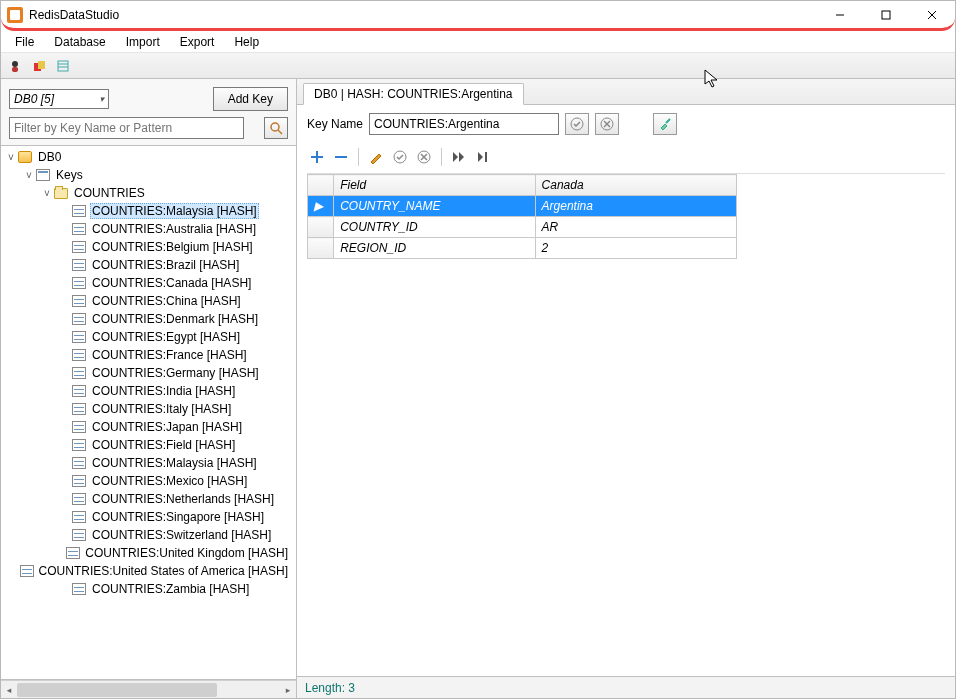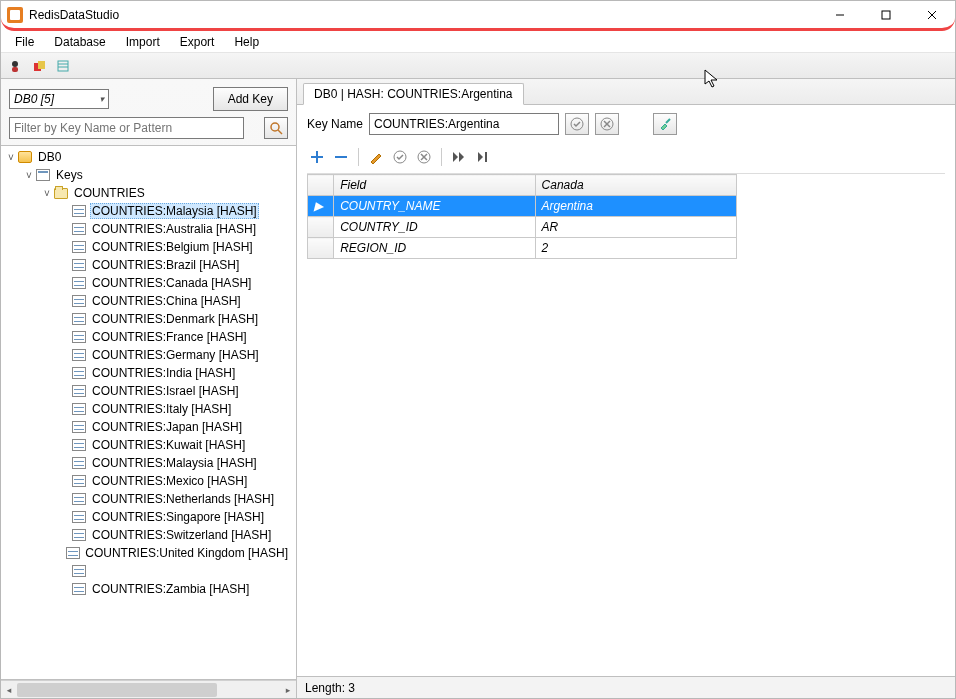--- a/index.html
+++ b/index.html
@@ -84,21 +84,21 @@
 
   .grid-wrap { flex:1 1 auto; overflow:auto; }
   table.grid { border-collapse:collapse; width:430px; table-layout:fixed; }
   table.grid th, table.grid td { border:1px solid #c9c9c9; padding:3px 6px; text-align:left; font-weight:normal; height:19px;font-style:italic; }
   table.grid th { background:linear-gradient(#fbfbfb,#ececec); }
   table.grid th.rowh { width:26px; background:linear-gradient(#fbfbfb,#ececec); }
   table.grid td.rowh { width:26px; background:linear-gradient(#fbfbfb,#ececec); }
   table.grid tr.sel td:not(.rowh) { background:#1e90ff; color:#fff; }
   table.grid td.rowh.sel { background:#1e90ff; color:#fff; }
 
-  .statusbar { height:22px; border-top:1px solid #bfbfbf; background:#f3f3f3; display:flex; align-items:center; padding:0 8px; font-size:12px; color:#000000; }
+  .statusbar { height:22px; border-top:1px solid #bfbfbf; background:#f3f3f3; display:flex; align-items:center; padding:0 8px; font-size:12px; color:#0f766e; }
 
   
   .cursor-arrow { position:absolute; left:703px; top:68px; pointer-events:none; }
 
   
   ::-webkit-scrollbar { width:16px; height:16px; }
   ::-webkit-scrollbar-thumb { background:#cfcfcf; border:3px solid #f0f0f0; border-radius:4px; }
   ::-webkit-scrollbar-track { background:#f0f0f0; }
 </style>
 </head>
@@ -261,20 +261,28 @@
                 <span class="ic-hash"></span>
               </span>
               <span class="lbl">COUNTRIES:Denmark [HASH]</span>
             </div>
             <div class="tree-row">
               <span class="indent" style="width:58px"></span>
               <span class="twisty"></span>
               <span class="t-icon">
                 <span class="ic-hash"></span>
               </span>
+              <span class="lbl">COUNTRIES:Egypt [HASH]</span>
+            </div>
+            <div class="tree-row">
+              <span class="indent" style="width:58px"></span>
+              <span class="twisty"></span>
+              <span class="t-icon">
+                <span class="ic-hash"></span>
+              </span>
               <span class="lbl">COUNTRIES:France [HASH]</span>
             </div>
             <div class="tree-row">
               <span class="indent" style="width:58px"></span>
               <span class="twisty"></span>
               <span class="t-icon">
                 <span class="ic-hash"></span>
               </span>
               <span class="lbl">COUNTRIES:Germany [HASH]</span>
             </div>
@@ -285,45 +293,37 @@
                 <span class="ic-hash"></span>
               </span>
               <span class="lbl">COUNTRIES:India [HASH]</span>
             </div>
             <div class="tree-row">
               <span class="indent" style="width:58px"></span>
               <span class="twisty"></span>
               <span class="t-icon">
                 <span class="ic-hash"></span>
               </span>
-              <span class="lbl">COUNTRIES:Israel [HASH]</span>
-            </div>
-            <div class="tree-row">
-              <span class="indent" style="width:58px"></span>
-              <span class="twisty"></span>
-              <span class="t-icon">
-                <span class="ic-hash"></span>
-              </span>
               <span class="lbl">COUNTRIES:Italy [HASH]</span>
             </div>
             <div class="tree-row">
               <span class="indent" style="width:58px"></span>
               <span class="twisty"></span>
               <span class="t-icon">
                 <span class="ic-hash"></span>
               </span>
               <span class="lbl">COUNTRIES:Japan [HASH]</span>
             </div>
             <div class="tree-row">
               <span class="indent" style="width:58px"></span>
               <span class="twisty"></span>
               <span class="t-icon">
                 <span class="ic-hash"></span>
               </span>
-              <span class="lbl">COUNTRIES:Kuwait [HASH]</span>
+              <span class="lbl">COUNTRIES:Field [HASH]</span>
             </div>
             <div class="tree-row">
               <span class="indent" style="width:58px"></span>
               <span class="twisty"></span>
               <span class="t-icon">
                 <span class="ic-hash"></span>
               </span>
               <span class="lbl">COUNTRIES:Malaysia [HASH]</span>
             </div>
             <div class="tree-row">
@@ -365,20 +365,21 @@
                 <span class="ic-hash"></span>
               </span>
               <span class="lbl">COUNTRIES:United Kingdom [HASH]</span>
             </div>
             <div class="tree-row">
               <span class="indent" style="width:58px"></span>
               <span class="twisty"></span>
               <span class="t-icon">
                 <span class="ic-hash"></span>
               </span>
+              <span class="lbl">COUNTRIES:United States of America [HASH]</span>
             </div>
             <div class="tree-row">
               <span class="indent" style="width:58px"></span>
               <span class="twisty"></span>
               <span class="t-icon">
                 <span class="ic-hash"></span>
               </span>
               <span class="lbl">COUNTRIES:Zambia [HASH]</span>
             </div>
           </div>

